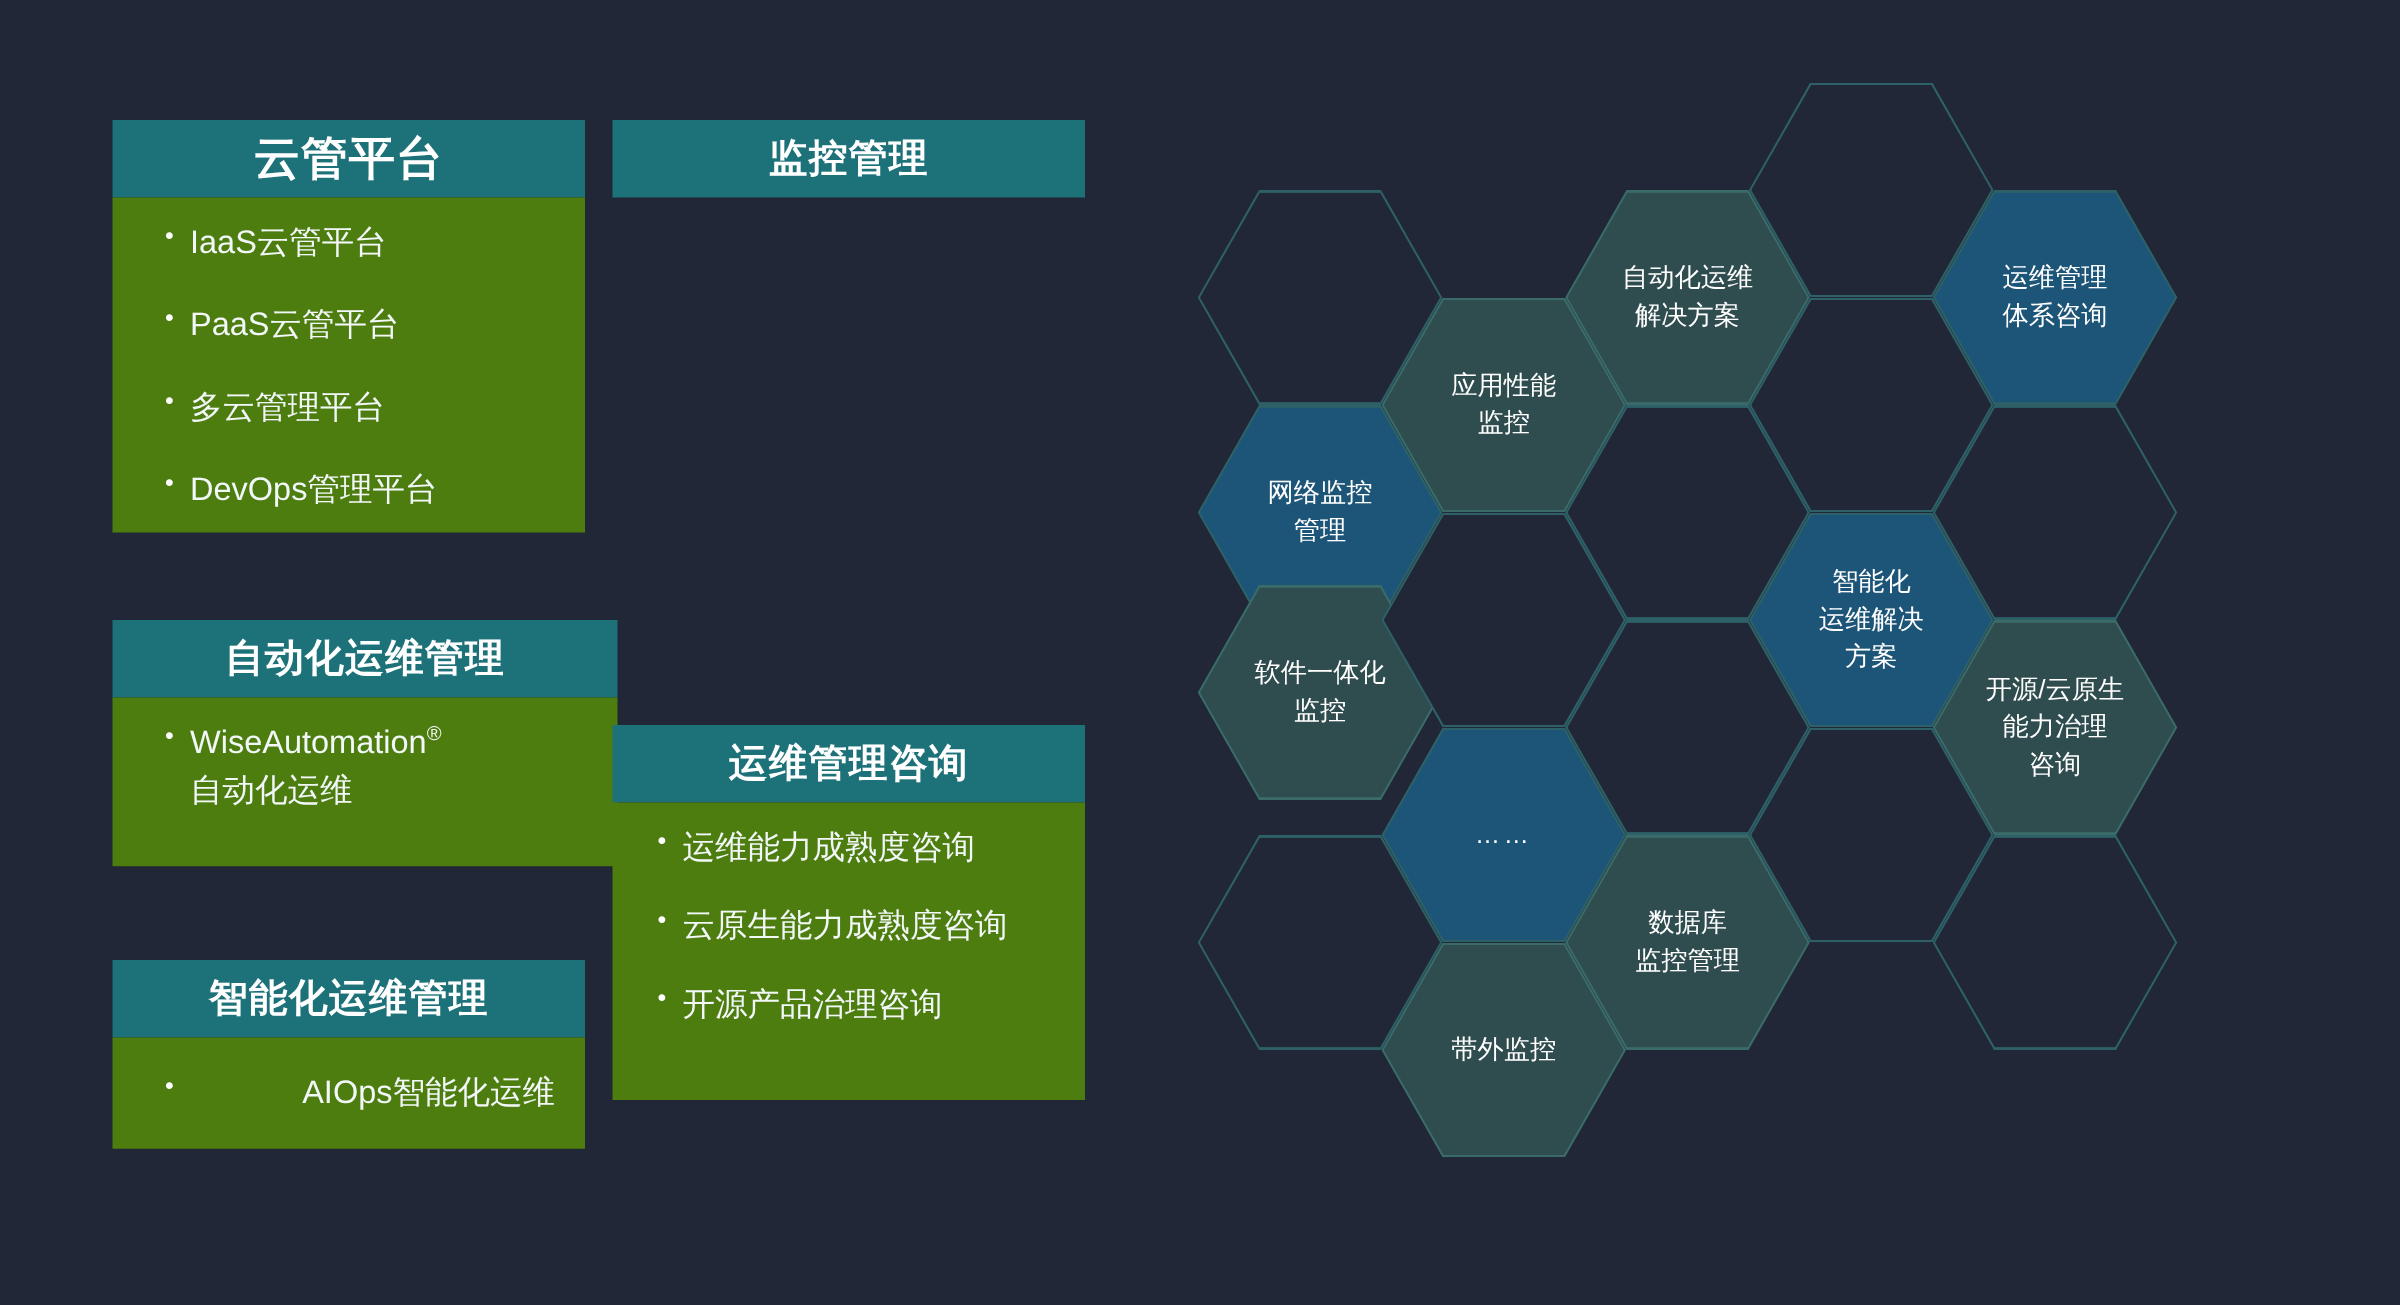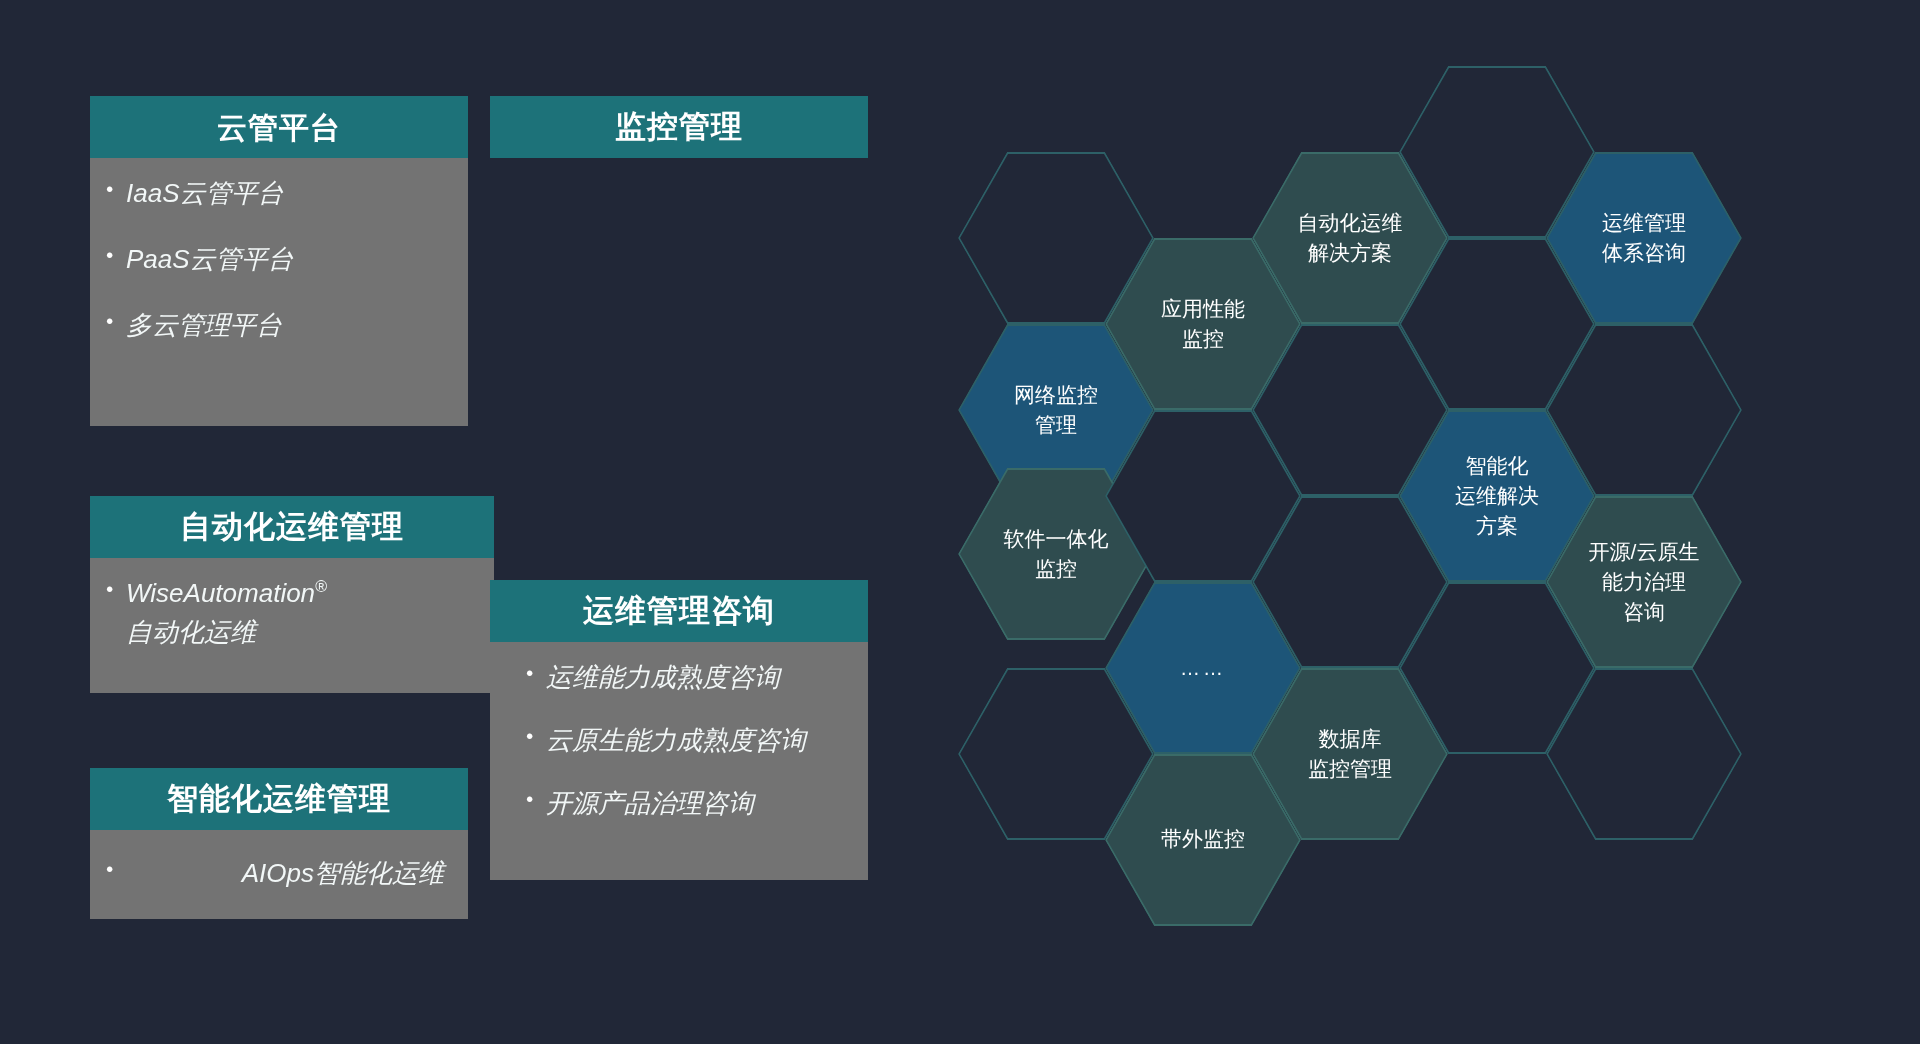--- a/index.html
+++ b/index.html
@@ -16,43 +16,42 @@
   .card-head {
     background: #1d7279;
     color: #ffffff;
     font-weight: bold;
     text-align: center;
     letter-spacing: 1px;
     display: flex; align-items: center; justify-content: center;
     line-height: 1.1;
   }
   .card-body {
-    background: #737373;
+    background: #4d7c0f;
     color: #f2f7f7;
-    padding: 16px 24px 18px 14px;
-    font-style: italic;
+    padding: 16px 24px 18px 40px;
   }
   .bullet-list { list-style: none; }
   .bullet-li {
     position: relative;
     padding-left: 22px;
     line-height: 1.5;
   }
   .bullet-li::before {
     content: "\2022";
     position: absolute;
     left: 2px; top: 0;
     color: #ffffff;
     font-size: 20px;
     line-height: 1.5;
   }
 
   
   #card-cloud        { left: 90px;  top: 96px;  width: 378px; }
-  #card-cloud .card-head { height: 62px; font-size: 30px; }
+  #card-cloud .card-head { height: 62px; font-size: 37px; }
   #card-cloud .card-body { height: 268px; }
   #card-cloud .bullet-li { font-size: 26px; margin-bottom: 27px; }
 
   #card-auto         { left: 90px;  top: 496px; width: 404px; }
   #card-auto .card-head { height: 62px; font-size: 31px; }
   #card-auto .card-body { height: 135px; }
   #card-auto .bullet-li { font-size: 26px; }
 
   #card-aiops        { left: 90px;  top: 768px; width: 378px; }
   #card-aiops .card-head { height: 62px; font-size: 31px; }
@@ -126,20 +125,21 @@
 
 <div id="root">
 
   <section class="card" id="card-cloud">
     <div class="card-head">云管平台</div>
     <div class="card-body">
       <ul class="bullet-list">
         <li class="bullet-li">IaaS云管平台</li>
         <li class="bullet-li">PaaS云管平台</li>
         <li class="bullet-li">多云管理平台</li>
+        <li class="bullet-li">DevOps管理平台</li>
       </ul>
     </div>
   </section>
 
   <section class="card" id="card-auto">
     <div class="card-head">自动化运维管理</div>
     <div class="card-body">
       <ul class="bullet-list">
         <li class="bullet-li" style="white-space:pre-line;">WiseAutomation<span class="sup">®</span>
 自动化运维</li>

